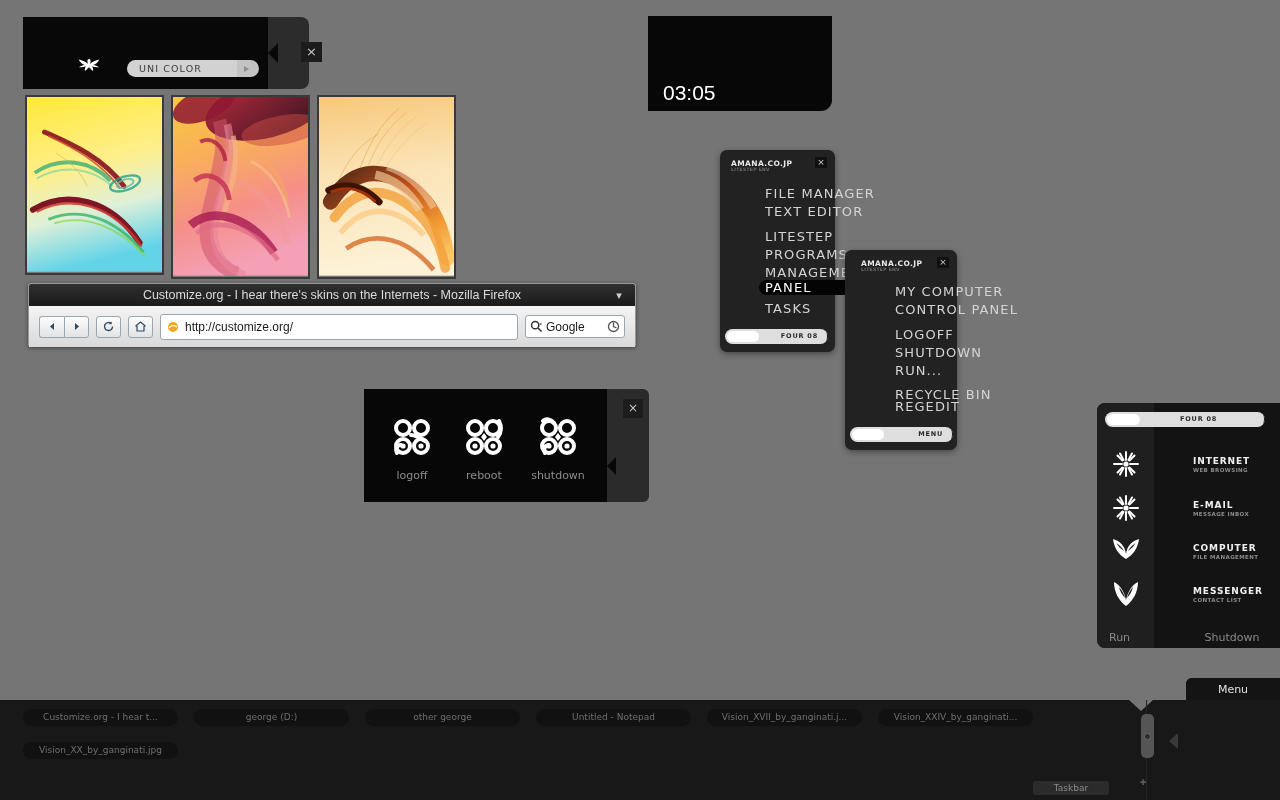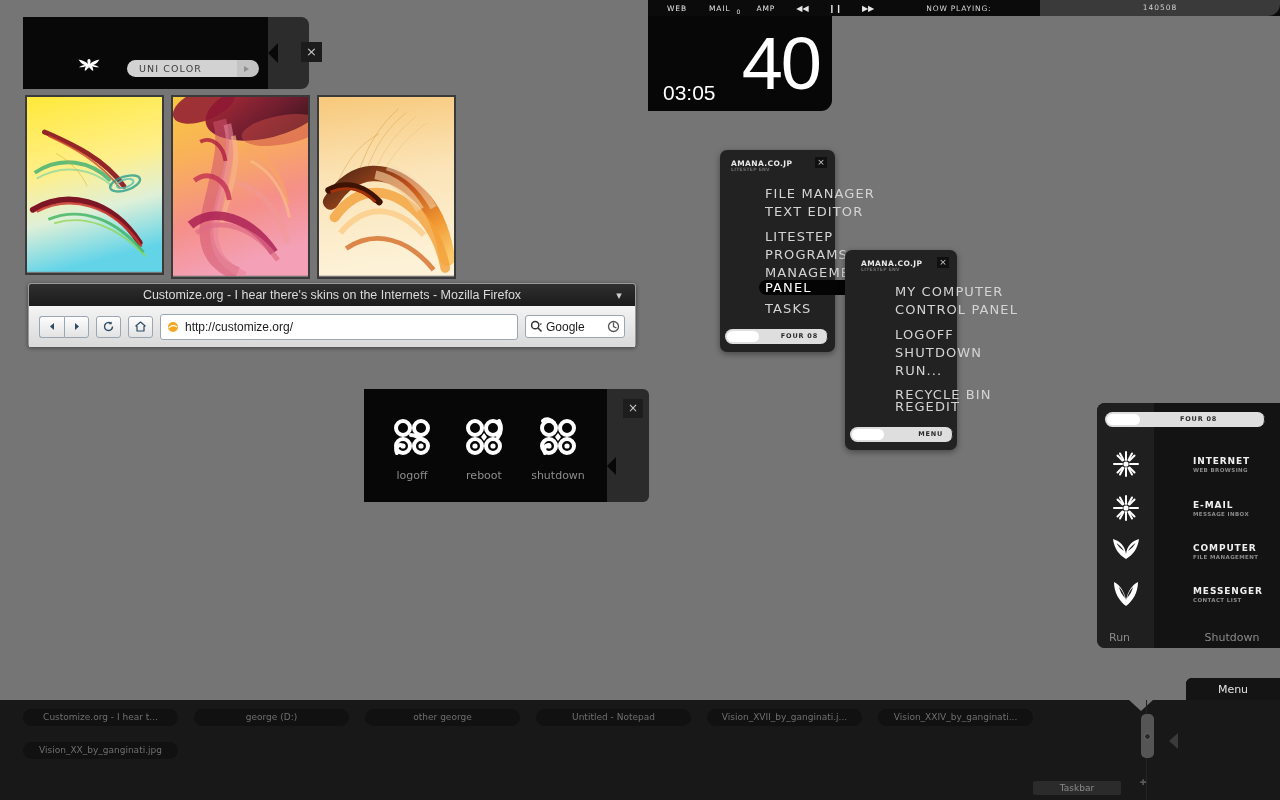--- a/index.html
+++ b/index.html
@@ -336,21 +336,21 @@
     width: 0; height: 0;
     border-top: 8px solid transparent;
     border-bottom: 8px solid transparent;
     border-right: 9px solid #3a3a3a;
   }
   #tb-mini {
     position: absolute; left: 1140px; top: 78px;
     color: #5a5a5a; font-size: 8px;
   }
   #tb-taskbar-label {
-    position: absolute; left: 1033px; top: 781px; width: 88px; height: 14px;
+    position: absolute; left: 1033px; top: 781px; width: 76px; height: 14px;
     background: #2b2b2b; color: #8a8a8a;
     font-size: 9px; line-height: 14px; text-align: center;
     border-radius: 2px;
   }
 </style>
 </head>
 <body>
 
 <div id="root">
 
@@ -499,36 +499,22 @@
         </svg>
         <span>Google</span>
         <svg width="13" height="13" viewBox="0 0 13 13" style="margin-left:auto">
           <circle cx="6.5" cy="6.5" r="5" fill="none" stroke="#555" stroke-width="1.3"></circle>
           <path d="M6.5 2.5 L6.5 6.5 L9.5 8" fill="none" stroke="#555" stroke-width="1.3"></path>
         </svg>
       </div>
     </div>
   </div>
 
-  <div id="topbar">
-    <div id="topbar-left">
-      <span class="tb-link">WEB</span>
-      <span class="tb-link">MAIL</span>
-      <span id="tb-mail-badge">0</span>
-      <span class="tb-link">AMP</span>
-      <span class="tb-ctl">◀◀</span>
-      <span class="tb-ctl">❙❙</span>
-      <span class="tb-ctl">▶▶</span>
-    </div>
-    <span id="tb-nowplaying">NOW PLAYING:</span>
-    <div id="tb-date">140508</div>
-  </div>
 
   <div id="clock">
-    <div id="clock-big">40</div>
     <div id="clock-small">03:05</div>
   </div>
 
   <div id="amana1" class="amana">
     <div class="amana-title">AMANA.CO.JP</div>
     <div class="amana-sub">LITESTEP ENV</div>
     <div class="amana-close">×</div>
     <div class="amana-item" style="top:36px">FILE MANAGER</div>
     <div class="amana-item" style="top:54px">TEXT EDITOR</div>
     <div class="amana-item" style="top:79px">LITESTEP</div>

